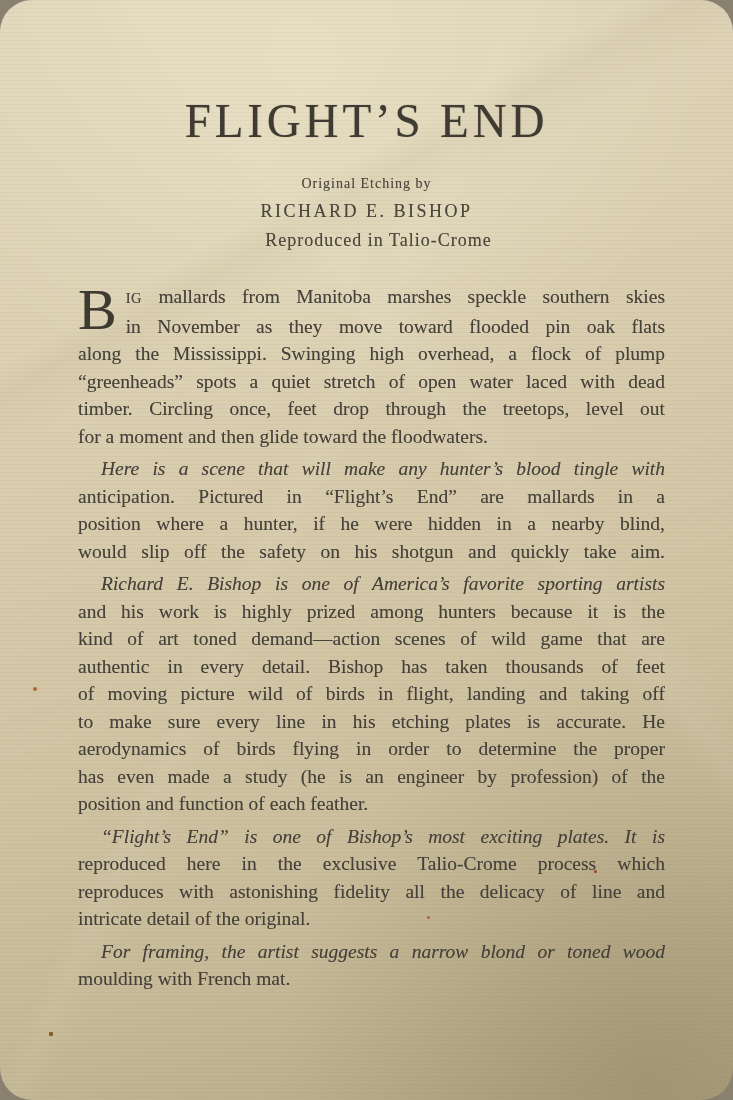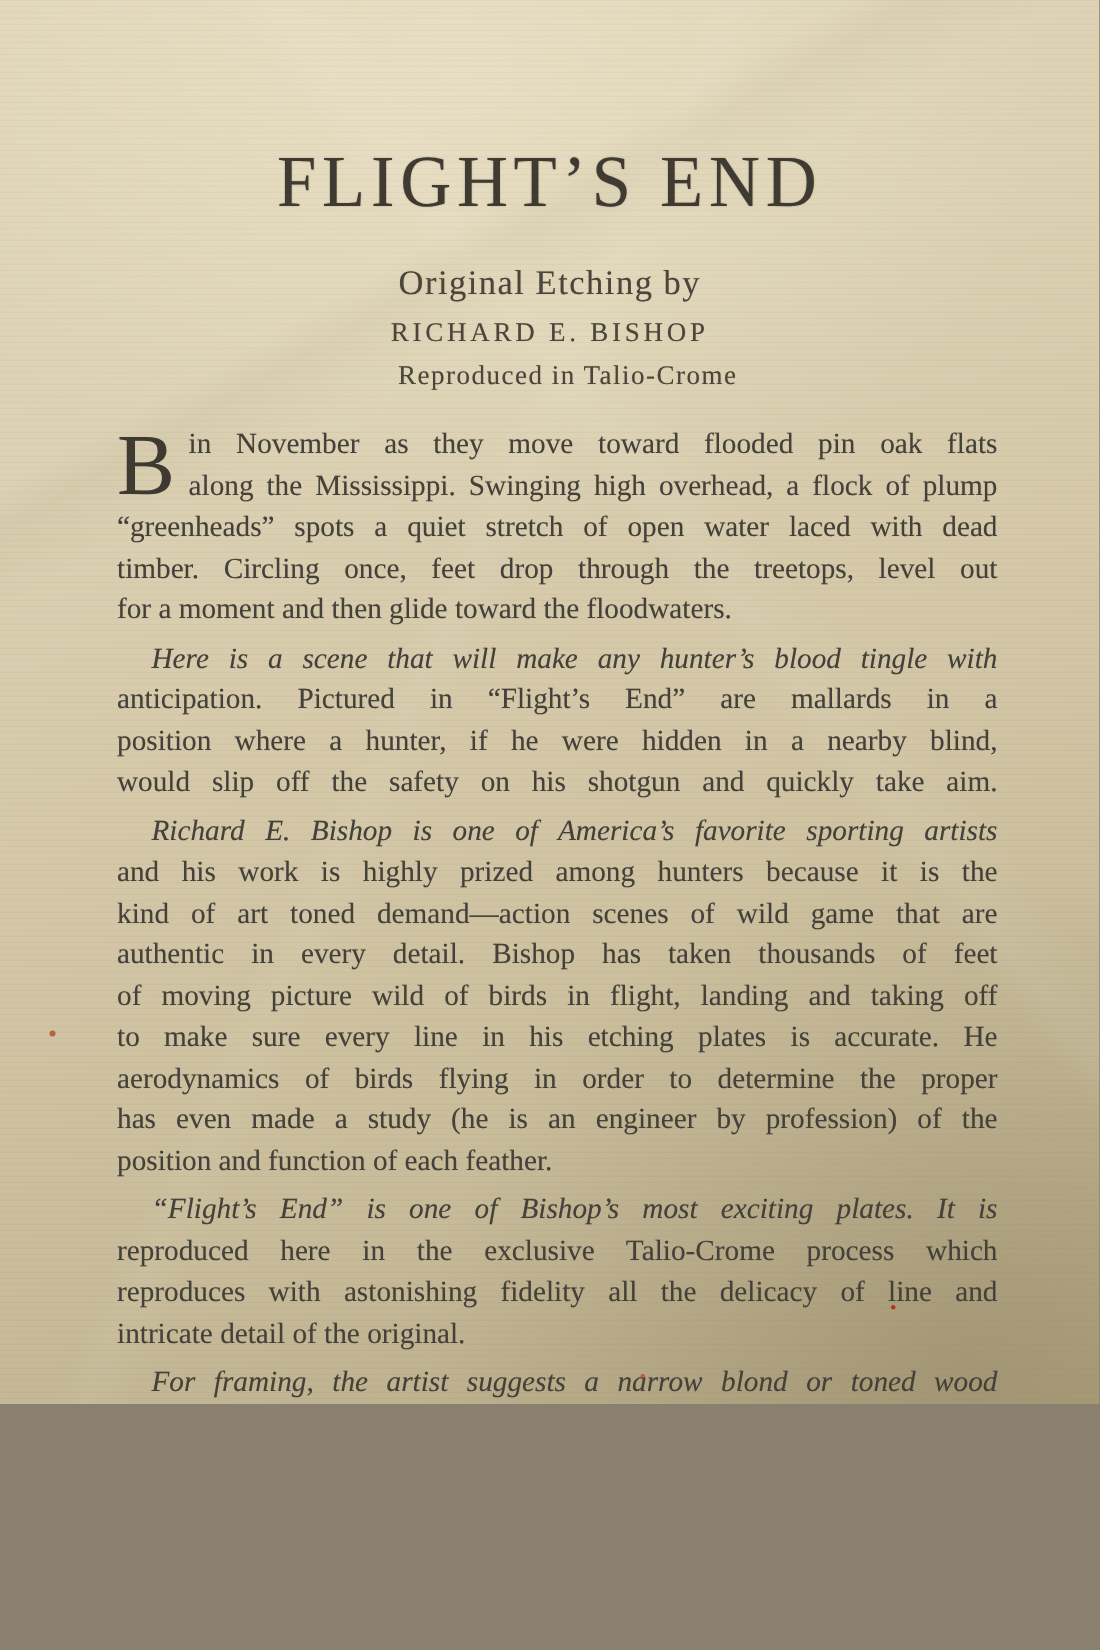--- a/index.html
+++ b/index.html
@@ -1,27 +1,28 @@
 <!DOCTYPE html>
 <html><head>
 <meta charset="utf-8">
 <title>Flight's End</title>
 <style>
   html,body{margin:0;padding:0;background:#8a8070;}
   .page{
     position:relative;
-    width:733px;height:936px;
+    width:733px;height:1100px;
     margin:0 auto;
     overflow:hidden;
     background:
       radial-gradient(ellipse 90% 55% at 42% 6%, rgba(255,250,228,.28), transparent 60%),
       radial-gradient(ellipse 80% 60% at 88% 98%, rgba(92,78,46,.22), transparent 62%),
       linear-gradient(163deg,#e1d6ba 0%, #dcd1b3 28%, #d2c6a6 55%, #c6ba98 78%, #b3a784 100%);
     font-family:"Liberation Serif", serif;
     color:#46423a;
+    border-radius:32px;
   }
   
   .page::before{
     content:"";position:absolute;inset:0;z-index:1;pointer-events:none;
     background:
       repeating-linear-gradient(180deg, rgba(120,100,60,.05) 0 1px, transparent 1px 4px),
       linear-gradient(115deg, transparent 40%, rgba(255,255,240,.05) 42%, transparent 45%),
       linear-gradient(52deg, transparent 60%, rgba(255,255,240,.06) 62%, transparent 66%),
       linear-gradient(150deg, transparent 24%, rgba(110,92,55,.05) 26%, transparent 30%);
   }
@@ -29,21 +30,21 @@
 
   .header{position:absolute;top:0;left:0;width:733px;text-align:center;}
   .title{
     margin-top:92px;
     font-size:49px;letter-spacing:4px;
     color:#3f3b32;
     transform:scaleX(.96);
     text-shadow:0 0 1px rgba(63,59,50,.45);
   }
   .sub{color:#4a463c;text-shadow:0 0 .5px rgba(70,66,58,.4);}
-  .sub1{margin-top:27px;font-size:23px;letter-spacing:1px;}
+  .sub1{margin-top:27px;font-size:14px;letter-spacing:1px;}
   .sub2{margin-top:9px;font-size:18px;letter-spacing:2.5px;}
   .sub3{margin-top:8px;font-size:18px;letter-spacing:1px;padding-left:24px;}
 
   .body-text{
     position:absolute;top:283px;left:78px;width:587px;
     font-size:19.5px;line-height:27.5px;
     color:#44403a;
     text-shadow:0 0 .5px rgba(68,64,58,.35);
   }
   .paragraph{margin:0 0 5px 0;}
@@ -74,20 +75,21 @@
     <div class="header">
       <div class="title">FLIGHT’S END</div>
       <div class="sub sub1">Original Etching by</div>
       <div class="sub sub2">RICHARD E. BISHOP</div>
       <div class="sub sub3">Reproduced in Talio-Crome</div>
     </div>
 
     <div class="body-text">
         <div class="paragraph">
           <span class="dropcap">B</span>
+          <div class="line"><span class="lead">IG</span> mallards from Manitoba marshes speckle southern skies</div>
           <div class="line">in November as they move toward flooded pin oak flats</div>
           <div class="line">along the Mississippi.  Swinging high overhead, a flock of plump</div>
           <div class="line">“greenheads” spots a quiet stretch of open water laced with dead</div>
           <div class="line">timber.  Circling once, feet drop through the treetops, level out</div>
           <div class="line last">for a moment and then glide toward the floodwaters.</div>
         </div>
         <div class="paragraph">
           <div class="line indent">Here is a scene that will make any hunter’s blood tingle with</div>
           <div class="line">anticipation.  Pictured in “Flight’s End” are mallards in a</div>
           <div class="line">position where a hunter, if he were hidden in a nearby blind,</div>

